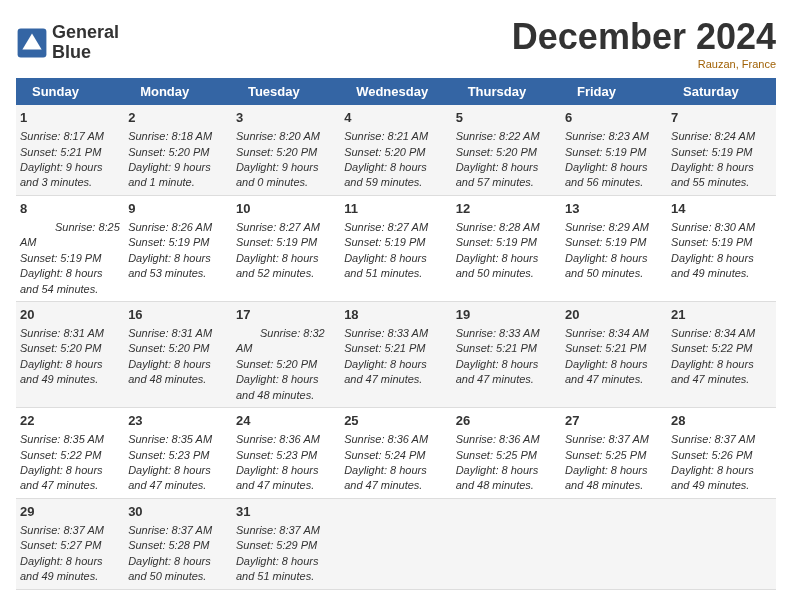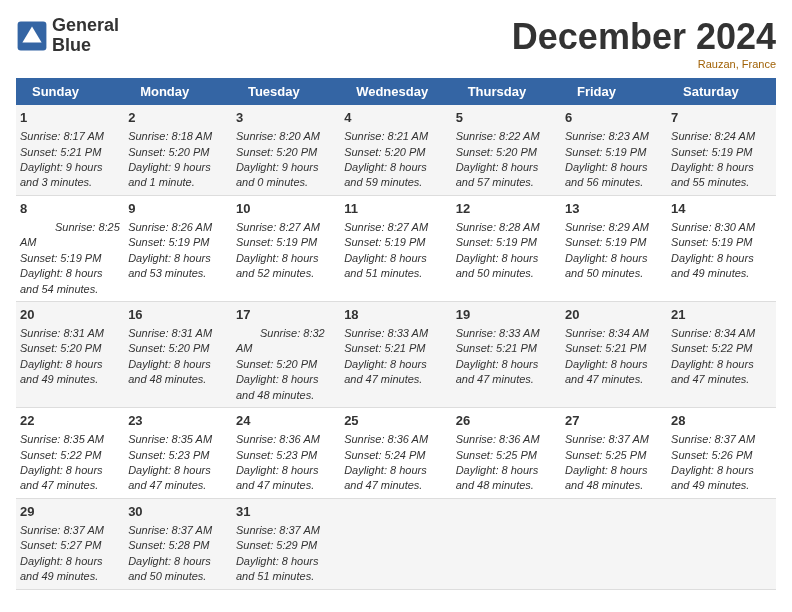--- a/index.html
+++ b/index.html
@@ -6,21 +6,21 @@
     body {
       font-family: Arial, sans-serif;
       background: #fff;
       width: 792px;
       min-height: 612px;
       padding: 16px;
     }
     .header {
       display: flex;
       justify-content: space-between;
-      align-items: flex-start;
+      align-items: center;
       margin-bottom: 8px;
     }
     .logo {
       display: flex;
       align-items: center;
     }
     .logo-text {
       display: flex;
       flex-direction: column;
       font-size: 18px;

